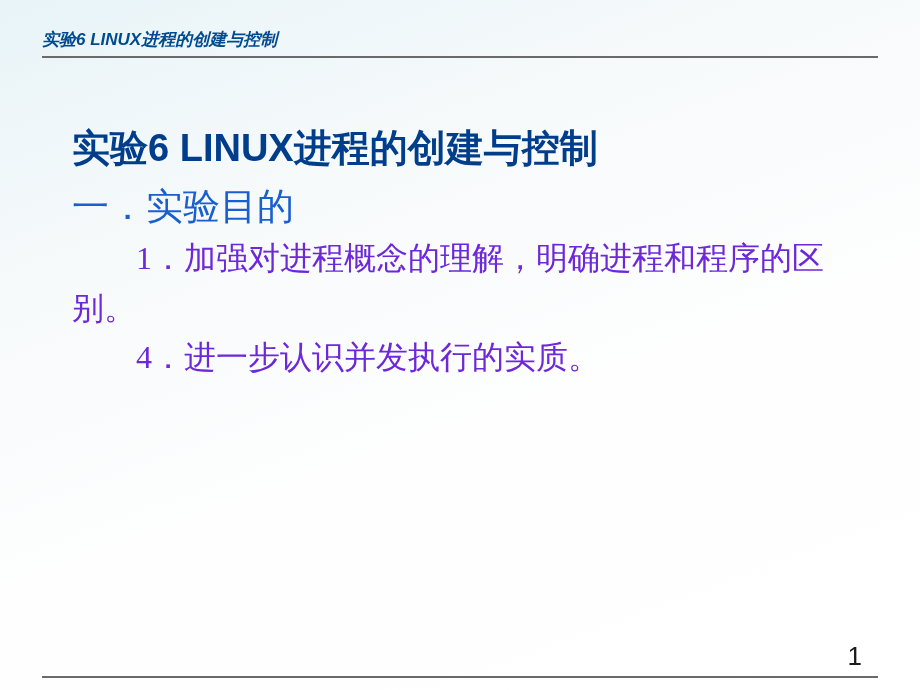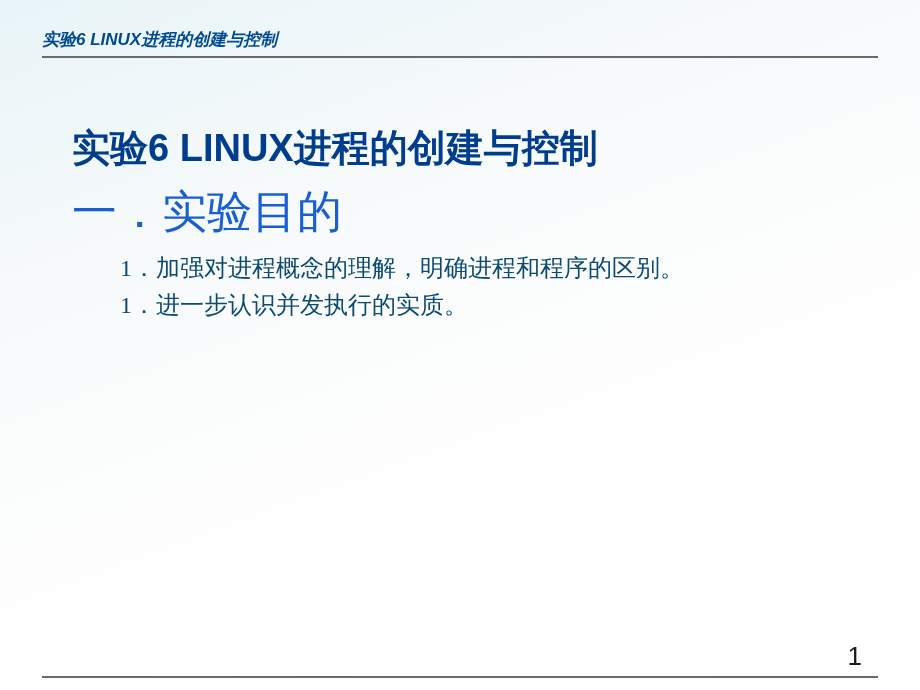--- a/index.html
+++ b/index.html
@@ -37,28 +37,28 @@
     }
     .title {
       color: #003e8c;
       font-size: 38px;
       font-weight: bold;
       font-family: "SimHei", "黑体", sans-serif;
       margin-bottom: 8px;
     }
     .section-header {
       color: #1a5fd0;
-      font-size: 45px;
+      font-size: 37px;
       font-family: "KaiTi", "楷体", serif;
       font-weight: normal;
-      margin-bottom: 8px;
+      margin-bottom: 2px;
     }
     .body-text {
-      color: #0c4a6e;
-      font-size: 24px;
+      color: #6d28d9;
+      font-size: 32px;
       line-height: 1.55;
       font-family: "SimSun", "宋体", serif;
     }
     .body-text .item {
       display: block;
     }
     .indent {
       display: inline-block;
       width: 2em;
     }
@@ -88,21 +88,21 @@
 <div class="header">
   <div class="header-text">实验6  LINUX进程的创建与控制</div>
   <hr class="header-line">
 </div>
 
 <div class="content">
   <div class="title">实验6  LINUX进程的创建与控制</div>
   <div class="section-header">一．实验目的</div>
   <div class="body-text">
     <span class="item"><span class="indent"></span><span>1．加强对进程概念的理解，明确进程和程序的区别。</span></span>
-    <span class="item"><span class="indent"></span><span>1．进一步认识并发执行的实质。</span></span>
+    <span class="item"><span class="indent"></span><span>4．进一步认识并发执行的实质。</span></span>
   </div>
 </div>
 
 <div class="footer">
   <hr class="footer-line">
 </div>
 
 <div class="page-number">1</div>
 
 </body></html>

